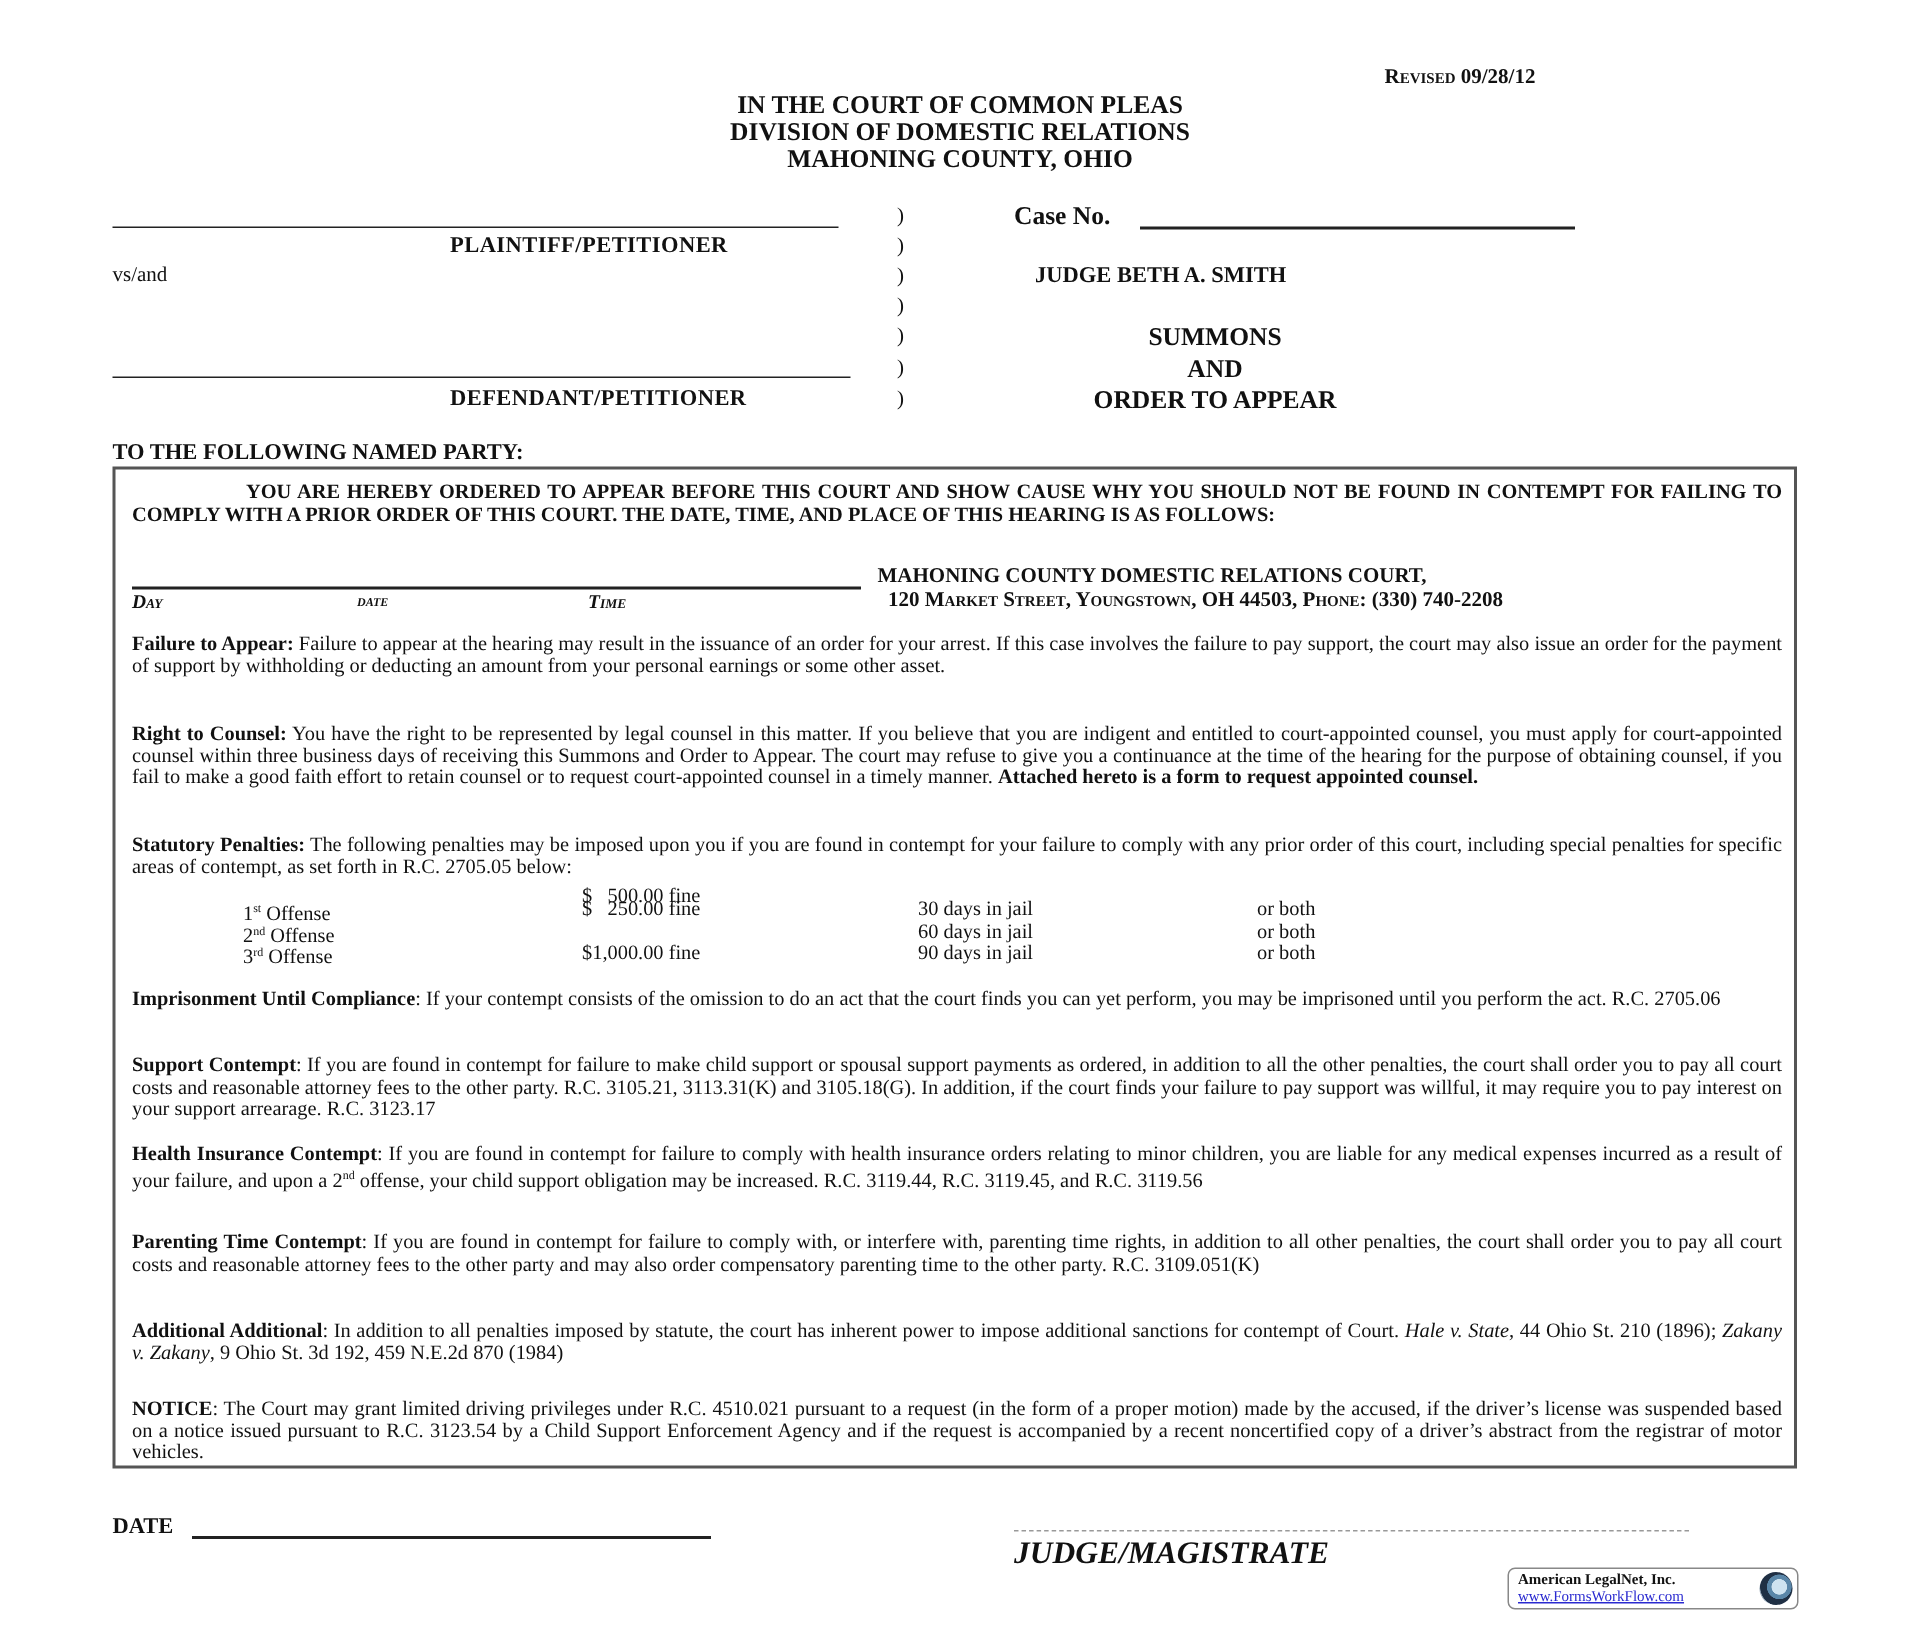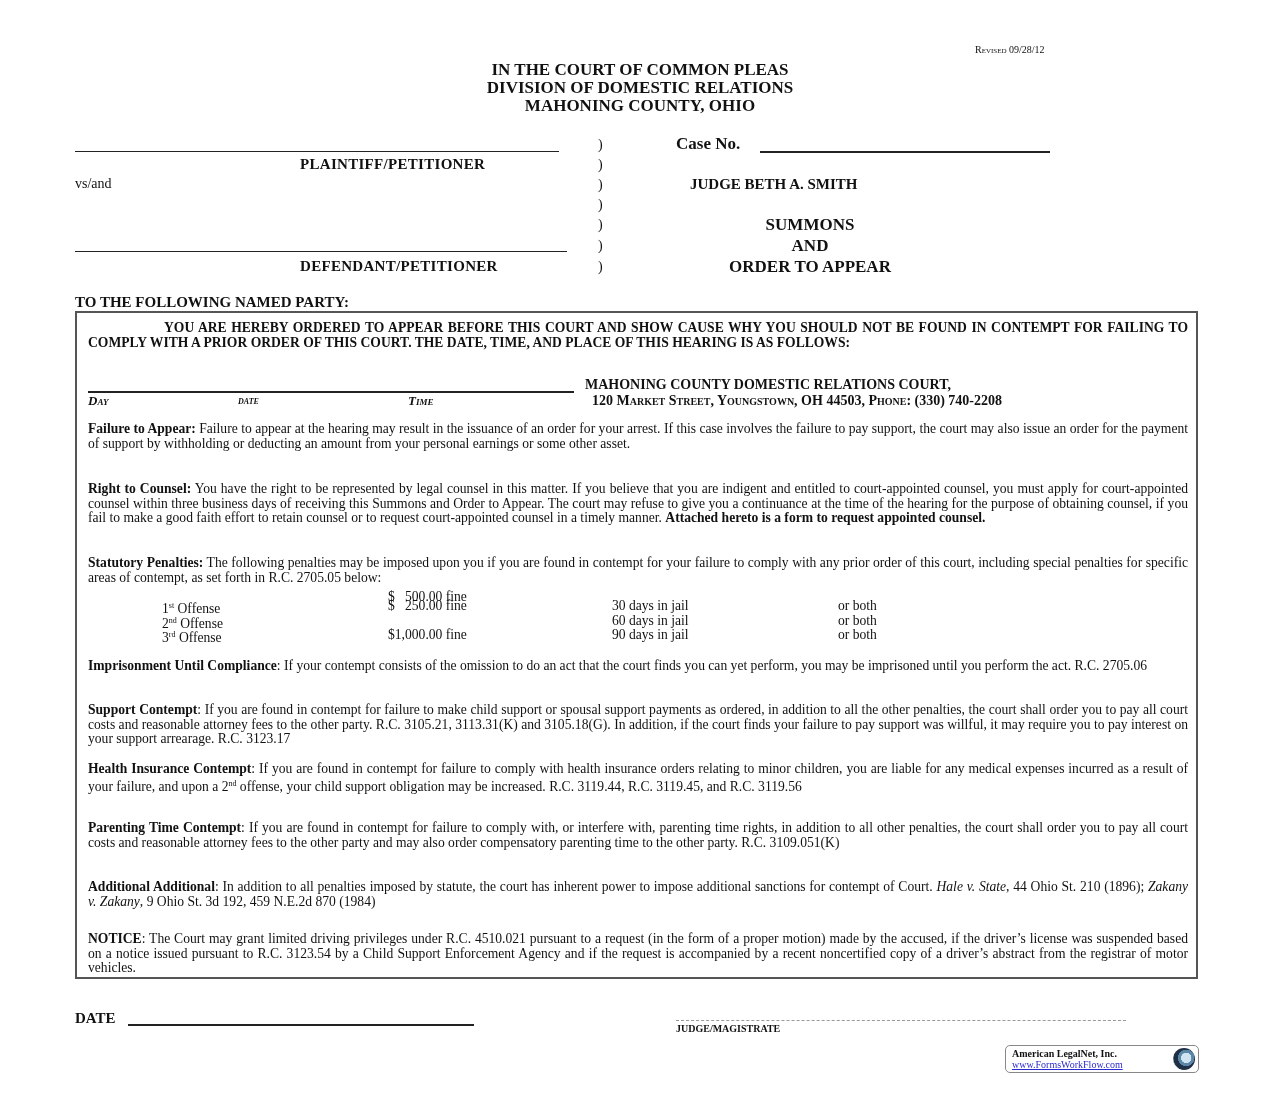--- a/index.html
+++ b/index.html
@@ -3,21 +3,21 @@
   <meta charset="utf-8">
   <style>
     html, body { margin: 0; padding: 0; background: #ffffff; }
     body {
       width: 1275px; height: 1100px; position: relative; overflow: hidden;
       font-family: "Liberation Serif", "DejaVu Serif", serif; color: #111;
     }
     .abs { position: absolute; }
     .b { font-weight: bold; }
     .sc { font-variant: small-caps; }
-    .revised { left: 975px; top: 44px; font-size: 10px; font-weight: normal; font-variant: small-caps; }
+    .revised { left: 923px; top: 44px; font-size: 14px; font-weight: bold; font-variant: small-caps; }
     .court-head { left: 330px; width: 620px; text-align: center; font-size: 17px; font-weight: bold; line-height: 18px; }
     .line { position: absolute; border-top: 1px solid #222; height: 0; }
     .paren { position: absolute; left: 598px; font-size: 14px; }
     .party-label { font-size: 15px; font-weight: bold; letter-spacing: 0.3px; }
     .right-col { text-align: center; font-size: 16px; font-weight: bold; }
     .box {
       position: absolute; left: 75px; top: 311px; width: 1123px; height: 668px;
       border: 2px solid #555; box-sizing: border-box;
     }
     .para { position: absolute; left: 88px; width: 1100px; font-size: 13.6px; line-height: 14.7px; text-align: justify; }
@@ -67,21 +67,21 @@
 
 <div class="abs b" style="left:75px; top:294px; font-size:15px;">TO THE FOLLOWING NAMED PARTY:</div>
 
 <div class="box"></div>
 
 <div class="abs order-text"><span style="display:inline-block;width:76px;"></span><span>YOU ARE HEREBY ORDERED TO APPEAR BEFORE THIS COURT AND SHOW CAUSE WHY YOU SHOULD NOT BE FOUND IN CONTEMPT FOR FAILING TO COMPLY WITH A PRIOR ORDER OF THIS COURT.  THE DATE, TIME, AND PLACE OF THIS HEARING IS AS FOLLOWS:</span></div>
 
 <div class="line" style="left:88px; top:391px; width:486px; border-top-width:2px;"></div>
 <div class="abs b sc" style="left:88px; top:393px; font-size:13px; font-style:italic;">Day</div>
 <div class="abs b sc" style="left:238px; top:393px; font-size:12px; font-style:italic;">date</div>
-<div class="abs b sc" style="left:408px; top:393px; font-size:13px; font-style:italic;">Time</div>
+<div class="abs b sc" style="left:392px; top:393px; font-size:13px; font-style:italic;">Time</div>
 <div class="abs b" style="left:585px; top:377px; font-size:14px;text-align:center;">MAHONING  COUNTY  DOMESTIC RELATIONS COURT,</div>
 <div class="abs b sc" style="left:592px; top:393px; font-size:14px;">120 Market Street, Youngstown, OH  44503, Phone:  (330) 740-2208</div>
 
 <div class="para" style="top:422px;"><span class="lead">Failure to Appear:</span><span>  Failure to appear at the hearing may result in the issuance of an order for your arrest.  If this case involves the failure to pay support, the court may also issue an order for the payment of support by withholding or deducting an amount from your personal earnings or some other asset.</span></div>
 
 <div class="para" style="top:482px;"><span class="lead">Right to Counsel:</span><span> You have the right to be represented by legal counsel in this matter.  If you believe that you are indigent and entitled to court-appointed counsel, you must apply for court-appointed counsel within three business days of receiving this Summons and Order to Appear. The  court may refuse to give you a continuance at the time of the hearing for the purpose of obtaining counsel, if you fail to make a good faith effort to retain counsel or to request court-appointed counsel in a timely manner.   </span><span class="lead">Attached hereto is a form to request appointed counsel.</span></div>
 
 <div class="para" style="top:556px;"><span class="lead">Statutory Penalties:</span><span> The following penalties may be imposed upon you if you are found in contempt for your failure to comply with any prior order of this court, including special penalties for specific areas of contempt, as set forth in R.C. 2705.05 below:</span></div>
 
 <div class="pen-row" style="left:162px; top:599px;"><span>1</span><sup>st</sup> <span>Offense</span></div>
@@ -107,19 +107,19 @@
 
 <div class="para" style="top:821px;"><span class="lead">Parenting Time Contempt</span><span>: If you are found in contempt for failure to comply with, or interfere with, parenting time rights, in addition to all other penalties, the court shall order you to pay all court costs and reasonable attorney fees to the other party and may also order compensatory parenting time to the other party.  R.C. 3109.051(K)</span></div>
 
 <div class="para" style="top:880px;"><span class="lead">Additional Additional</span><span>: In addition to all penalties imposed by statute, the court has inherent power to impose additional sanctions for contempt of Court. </span><i>Hale v. State</i><span>, 44 Ohio St. 210 (1896); </span><i>Zakany v. Zakany</i><span>, 9 Ohio St. 3d 192, 459 N.E.2d 870 (1984)</span></div>
 
 <div class="para" style="top:932px;"><span class="lead">NOTICE</span><span>:  The Court may grant limited driving privileges under R.C. 4510.021 pursuant to a request (in the form of a proper motion) made by the accused, if the driver’s license was suspended based on a notice issued pursuant to R.C. 3123.54 by a Child Support Enforcement Agency and if the request is accompanied by a recent noncertified copy of a driver’s abstract from the registrar of motor vehicles.</span></div>
 
 <div class="abs b" style="left:75px; top:1010px; font-size:15px;">DATE</div>
 <div class="line" style="left:128px; top:1024px; width:346px; border-top-width:2px;"></div>
 <div class="line" style="left:676px; top:1020px; width:450px; border-top:1px dashed #999;"></div>
-<div class="abs b" style="left:676px; top:1023px; font-size:10px;">JUDGE/MAGISTRATE</div>
+<div class="abs b" style="left:676px; top:1023px; font-size:21px;font-style:italic;">JUDGE/MAGISTRATE</div>
 
 <div class="footer-logo">
   <span class="logo-name">American LegalNet, Inc.</span>
   <span class="logo-url">www.FormsWorkFlow.com</span>
   <span class="globe"></span>
 </div>
 
 </body></html>

